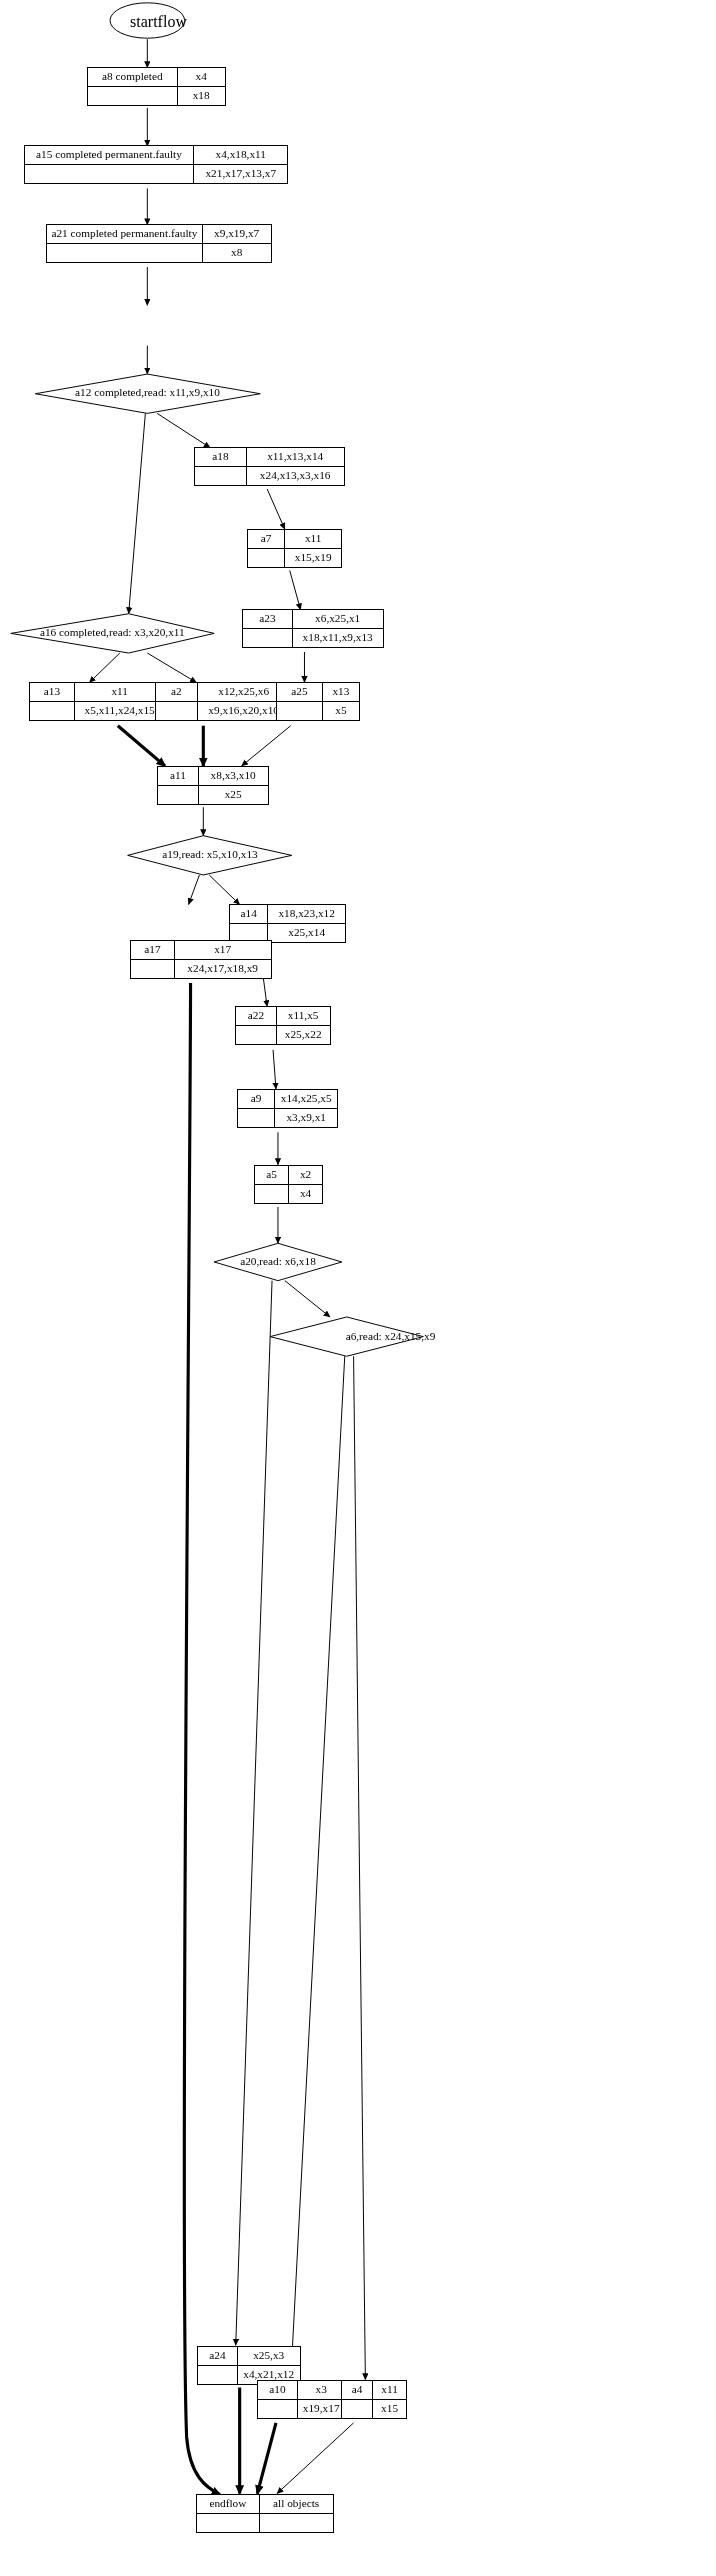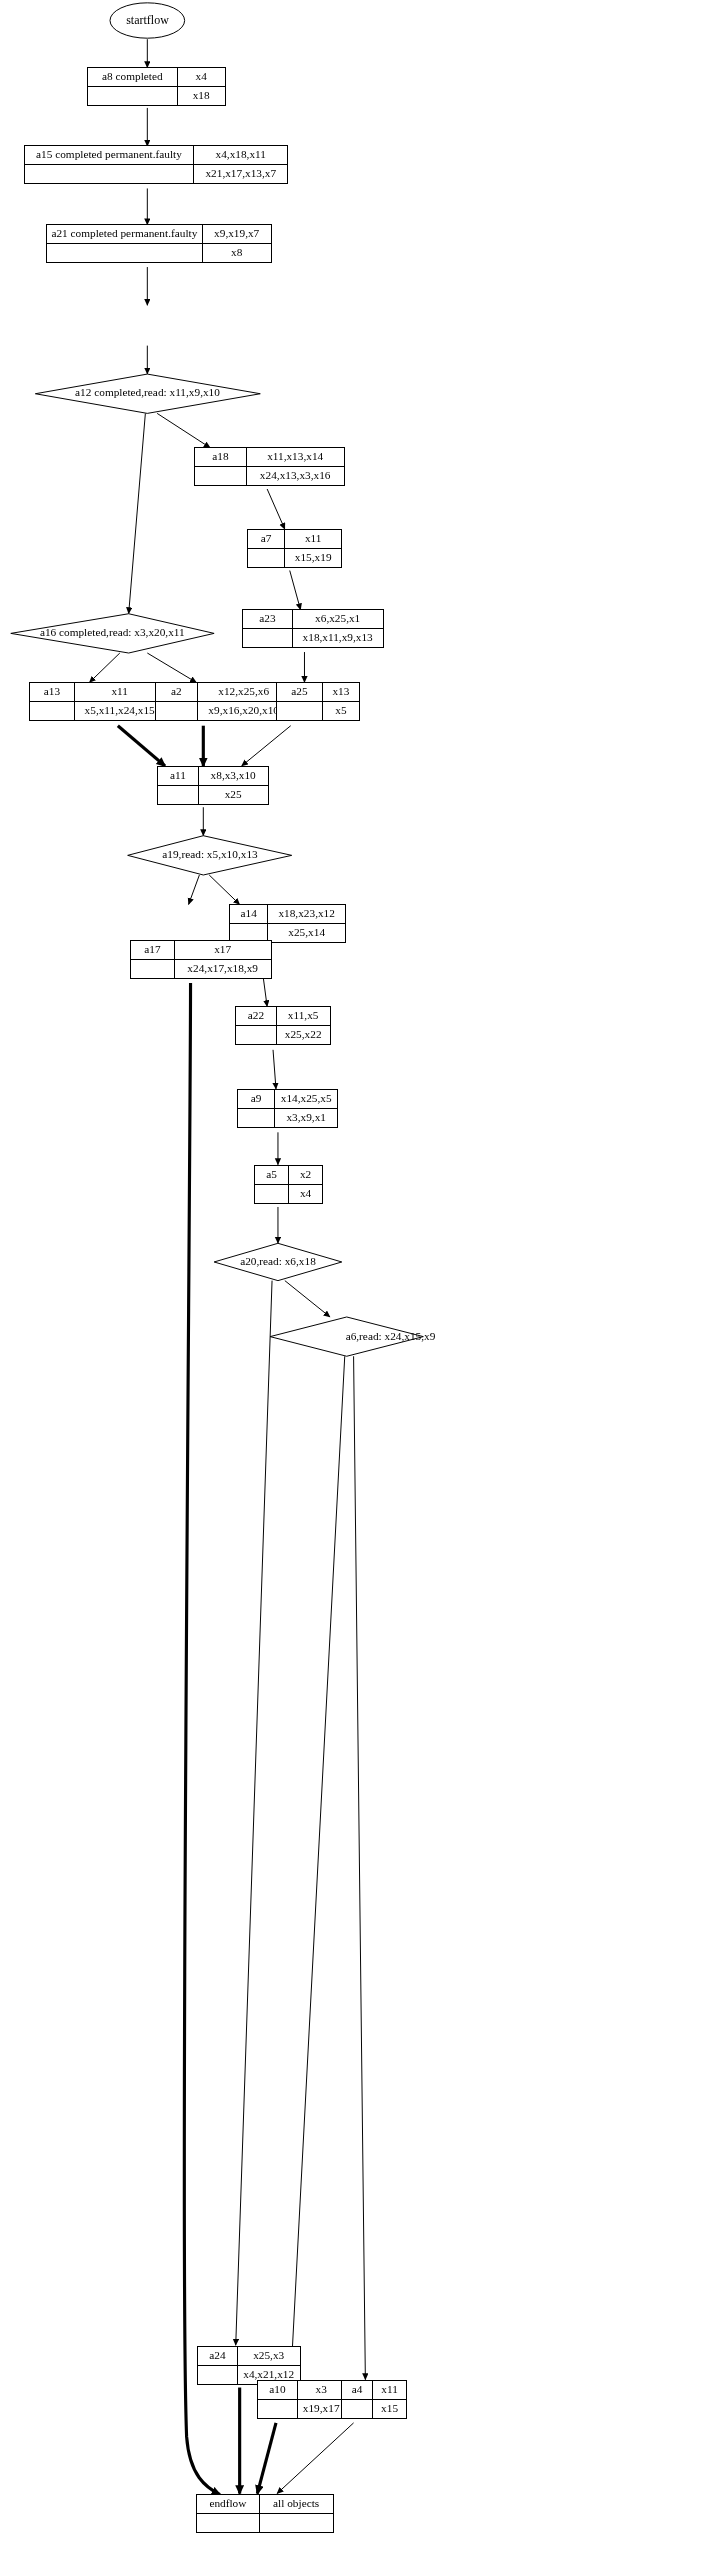--- a/index.html
+++ b/index.html
@@ -43,25 +43,26 @@
   .diamond-label {
     position: absolute;
     font-size: 11.3px;
     font-family: "Liberation Serif", "DejaVu Serif", serif;
     color: #000;
     white-space: nowrap;
     text-align: center;
   }
   .ellipse-label {
     position: absolute;
-    font-size: 12px;
+    font-size: 16px;
     font-family: "Liberation Serif", "DejaVu Serif", serif;
     color: #000;
     white-space: nowrap;
     text-align: center;
+    margin-left: 11px;
   }
 </style>
 </head>
 <body>
 
 <div id="canvas">
 
   <svg id="edges" viewBox="0 0 729 2621" xmlns="http://www.w3.org/2000/svg">
     <defs>
       <marker id="ah" markerWidth="9" markerHeight="9" refX="6.5" refY="3.2" orient="auto" markerUnits="userSpaceOnUse">

